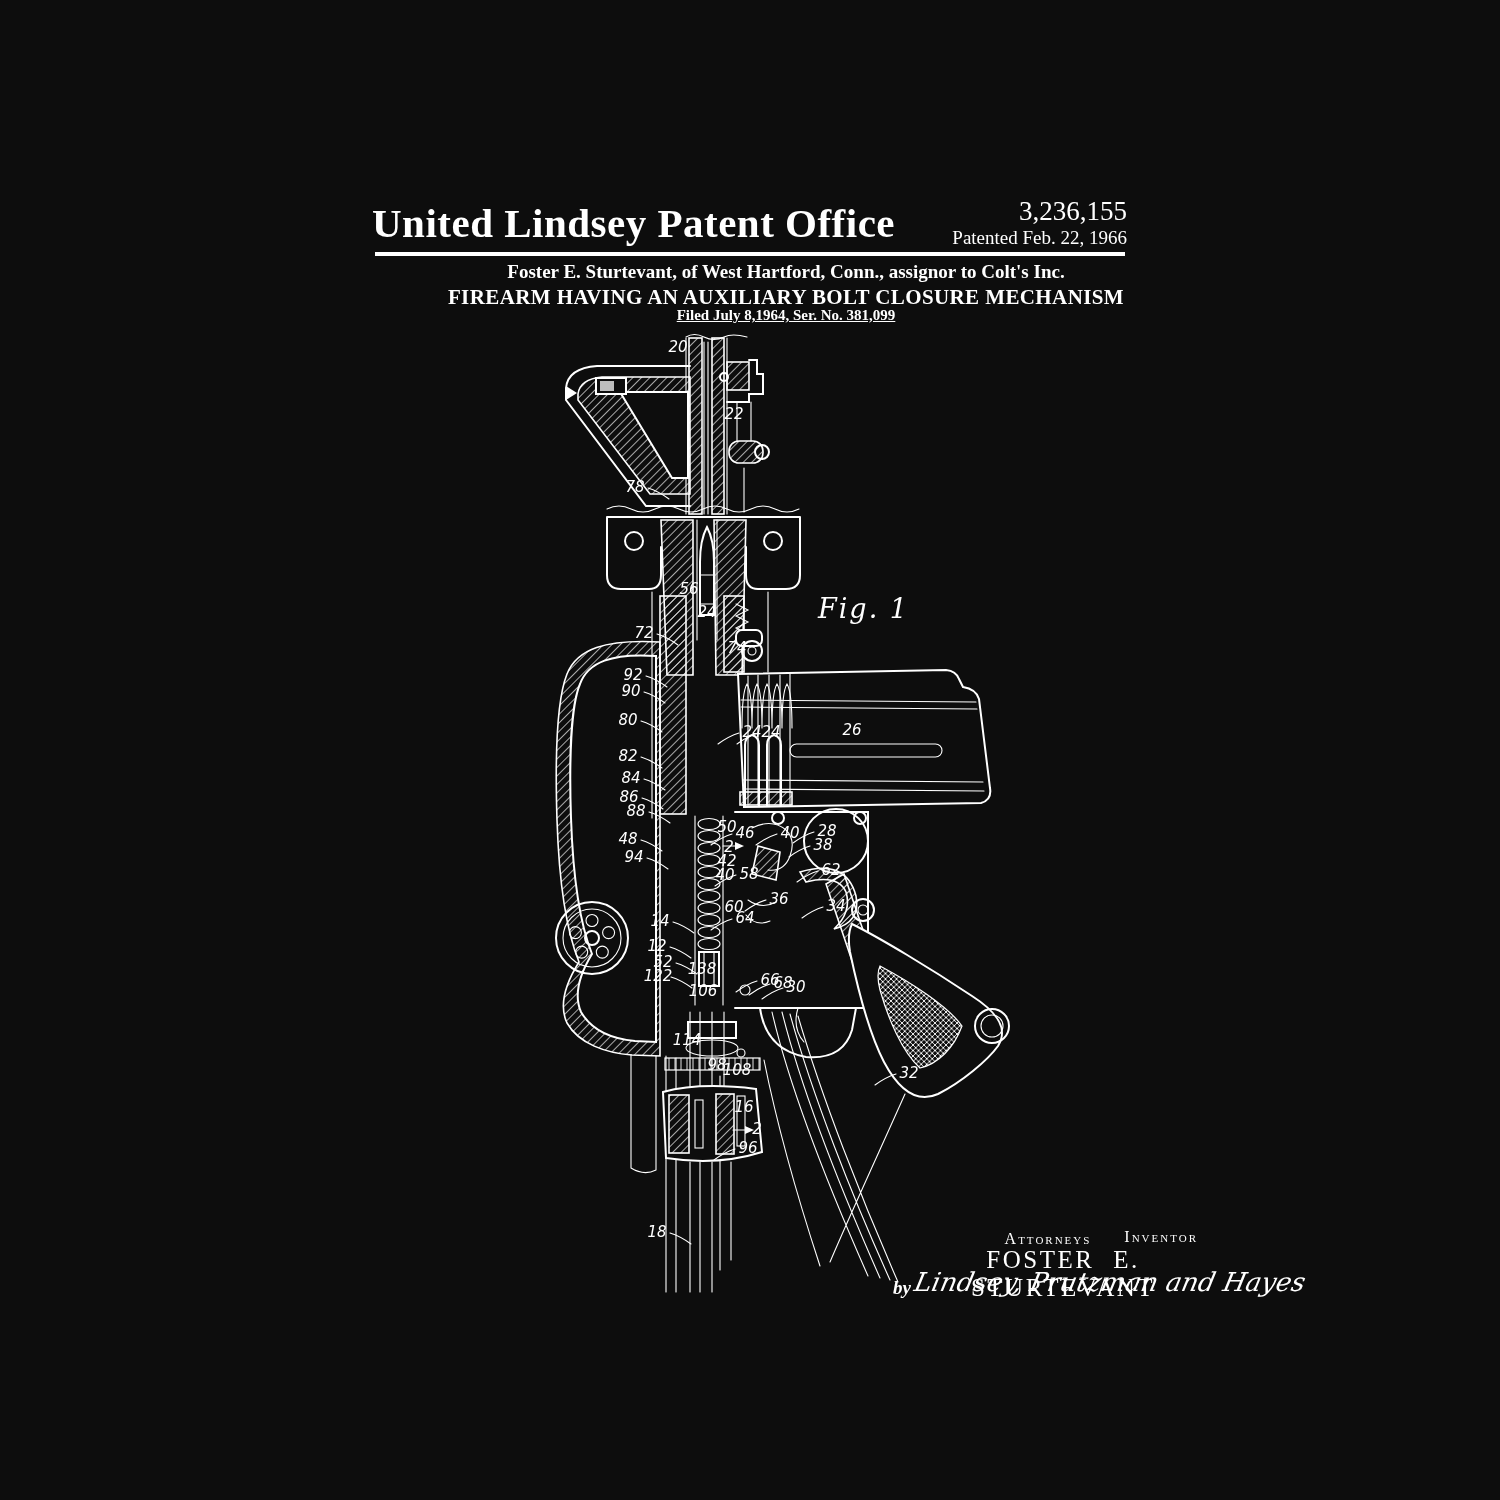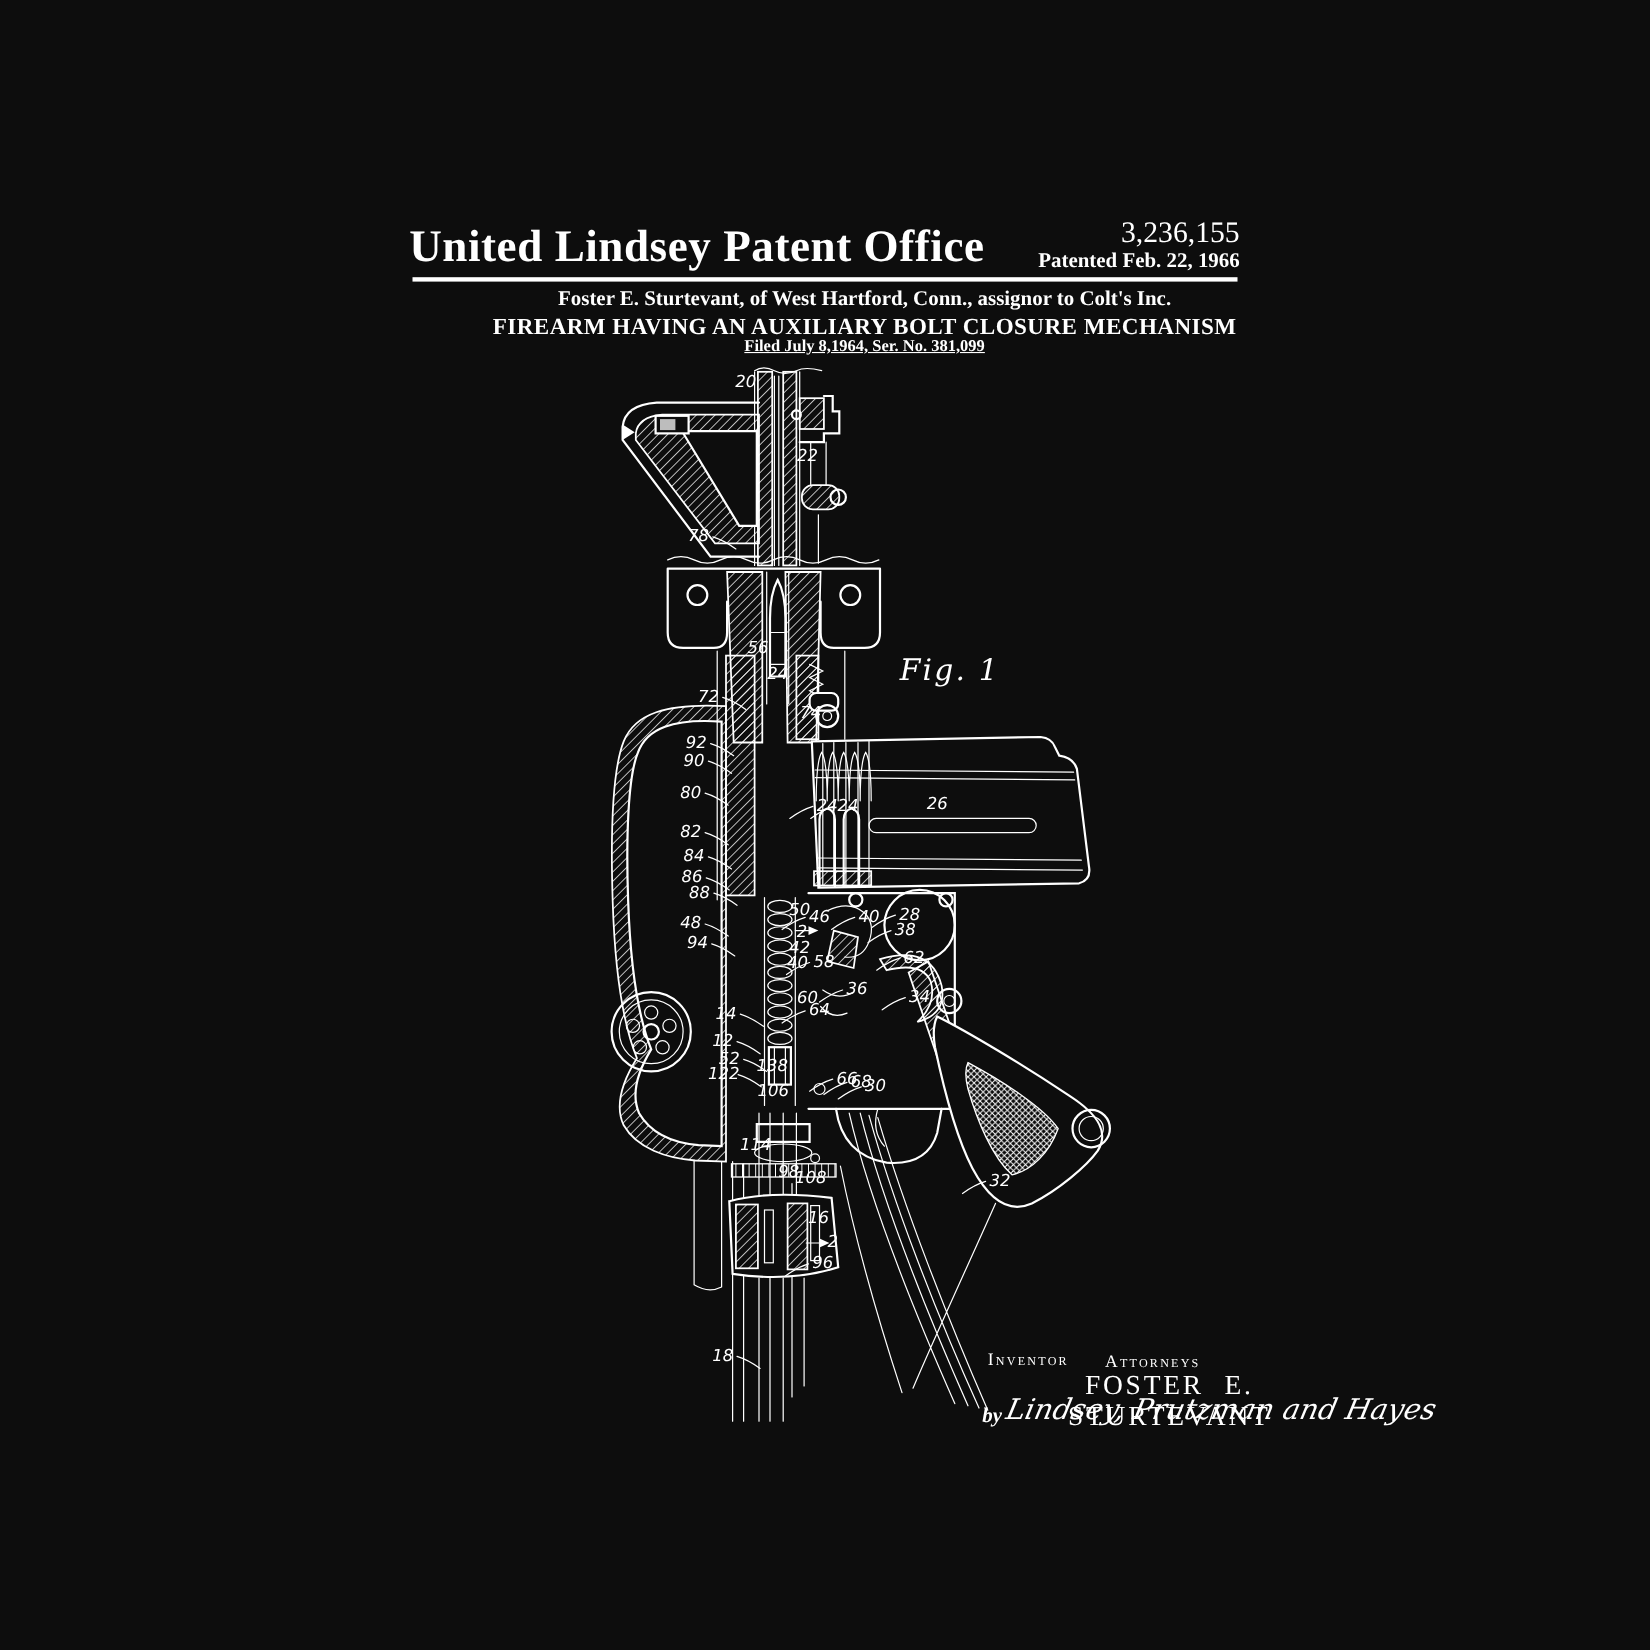--- a/index.html
+++ b/index.html
@@ -13,28 +13,28 @@
   #poster { position:relative; width:1500px; height:1500px; }
   #art { position:absolute; left:0; top:0; width:1500px; height:1500px; }
 
   
   .abs { position:absolute; }
   .title {
     left:372px; top:199px; font-weight:bold; font-size:41px; letter-spacing:0.5px;
     white-space:nowrap;
   }
   .patnum { right:373px; top:196px; font-weight:normal; font-size:27px; text-align:right; }
-  .patdate { right:373px; top:227px; font-weight:bold; font-size:19px; text-align:right; }
+  .patdate { right:373px; top:227px; font-weight:normal; font-size:19px; text-align:right; }
   .rule { left:375px; width:750px; top:252px; height:4px; background:var(--ink,#fff); }
   .ctr { left:0; width:1500px; text-align:center; font-weight:bold;padding-left:36px; }
   .l1 { top:261px; font-size:19px; }
   .l2 { top:285px; font-size:21px; letter-spacing:0.4px;text-align:center; }
   .l3 { top:307px; font-size:15px;text-decoration:underline; }
 
-  .f-heading { left:898px; width:300px; top:1228px; text-align:left;
+  .f-heading { left:898px; width:300px; top:1228px; text-align:right;
     font-variant:small-caps; font-size:16px; letter-spacing:2px; }
   .f-name { left:913px; width:300px; top:1246px; text-align:center;
     font-family:Liberation Serif, serif; font-size:25px;
     letter-spacing:2.5px; word-spacing:10px; }
   .f-by { left:893px; top:1277px; font-style:italic; font-size:19px;font-weight:bold; }
   .f-sig { left:915px; width:300px; top:1267px; text-align:center;
     font-family:"DejaVu Serif", serif; font-style:italic; font-size:26px;
     transform:skewX(-12deg); white-space:nowrap; }
   .f-att { left:898px; width:300px; top:1230px; text-align:center;
     font-variant:small-caps; font-size:16px; letter-spacing:2px; }

